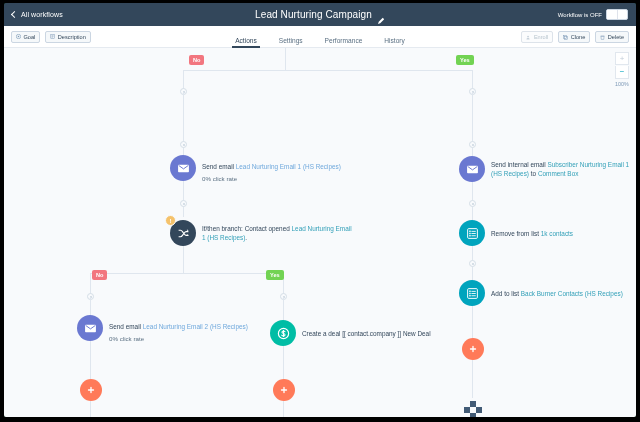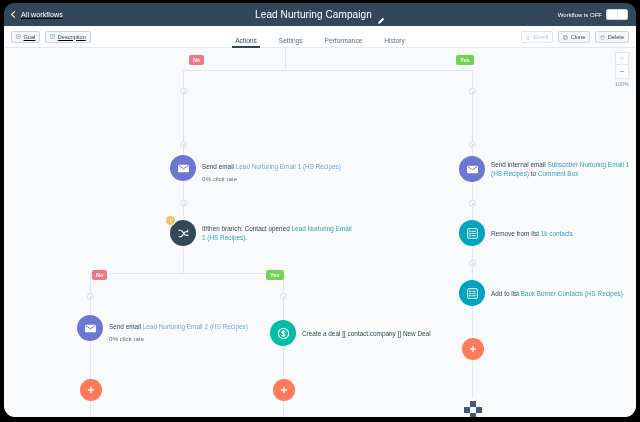--- a/index.html
+++ b/index.html
@@ -18,24 +18,23 @@
     background: #000;
     box-sizing: border-box;
   }
   .frame {
     position: absolute;
     left: 4px;
     top: 3px;
     width: 632px;
     height: 414px;
     background: #14532d;
-    border-radius: 11px;
+    border-radius: 2px;
     overflow: hidden;
     box-sizing: border-box;
-    text-decoration: underline;
   }
 
   
   .topbar {
     position: relative;
     height: 23px;
     background: #33475b;
     display: flex;
     align-items: center;
     box-sizing: border-box;

